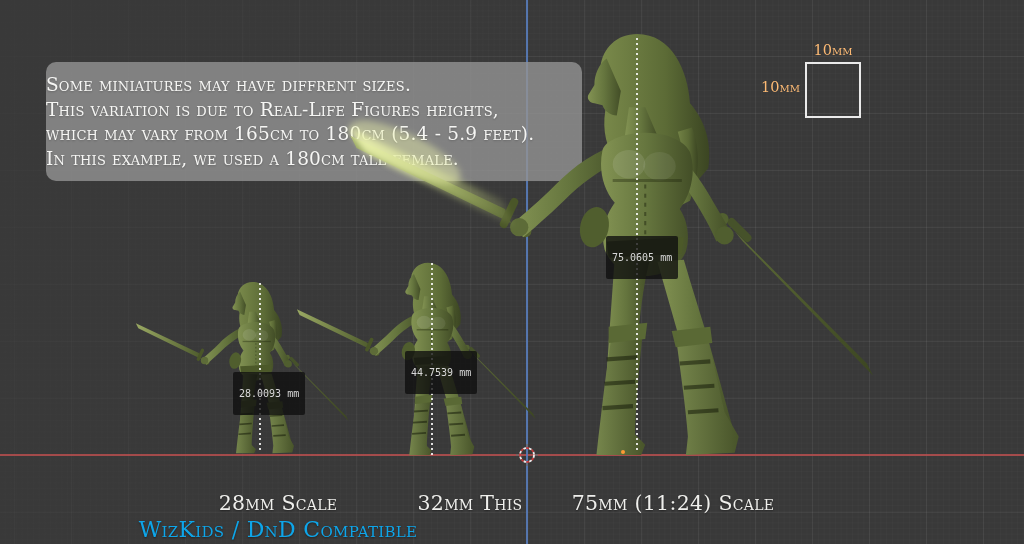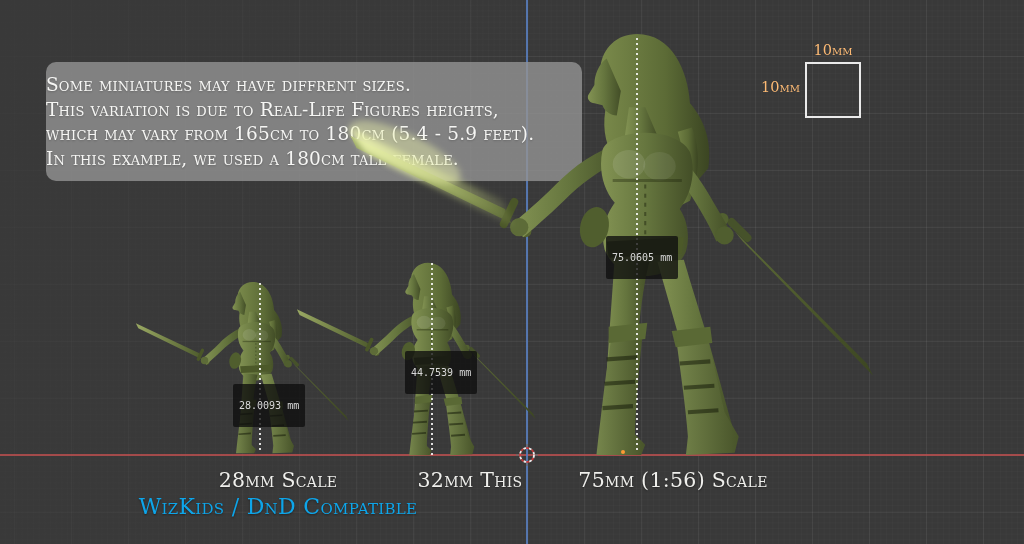--- a/index.html
+++ b/index.html
@@ -36,21 +36,21 @@
   .ref-label.left{left:758px;top:79px;width:42px;text-align:right;}
   
   .fig{position:absolute;overflow:visible;--glow-op:0;}
   .fig.fig75{--glow-op:1;}
   
   .mline{position:absolute;width:2px;
     background-image:repeating-linear-gradient(to bottom, rgba(252,252,252,0.85) 0 2px, rgba(0,0,0,0) 2px 5px);}
   .mlabel{position:absolute;font-family:"DejaVu Sans Mono",monospace;font-size:10px;
     color:#d8d8d8;background:rgba(14,14,14,0.78);padding:16px 6px;border-radius:2px;white-space:nowrap;}
   
-  .scale-group{position:absolute;transform:translateX(-50%);text-align:center;white-space:nowrap;}
+  .scale-group{position:absolute;transform:translateX(-50%);text-align:center;white-space:nowrap;margin-top:23px;}
   .scale-title{font-variant:small-caps;font-size:20.5px;color:#efefec;letter-spacing:0.3px;
     text-shadow:0 1px 2px rgba(0,0,0,0.4);}
   .scale-subtitle{font-variant:small-caps;font-size:22px;color:#0ea5e9;letter-spacing:0.3px;
     margin-top:2px;text-shadow:0 1px 2px rgba(0,0,0,0.4);}
   .credit{position:absolute;right:14px;top:520px;font-variant:small-caps;font-size:13px;
     color:#dddddb;letter-spacing:0.2px;white-space:nowrap;}
   .hidden-defs{position:absolute;width:0;height:0;}
 </style>
 </head>
 <body>
@@ -173,35 +173,35 @@
     <use href="#warrior"></use>
   </svg>
   <svg class="fig fig75" style="left:336px;top:30px" width="651" height="431" viewBox="0 0 320 212">
     <use href="#warrior"></use>
   </svg>
 
   <div class="mline" style="left:259px;top:283px;height:169px"></div>
   <div class="mline" style="left:431px;top:263px;height:192px"></div>
   <div class="mline" style="left:636px;top:38px;height:415px"></div>
 
-  <div class="mlabel" style="left:233px;top:384px">28.0093 mm</div>
+  <div class="mlabel" style="left:233px;top:372px">28.0093 mm</div>
   <div class="mlabel" style="left:405px;top:351px">44.7539 mm</div>
   <div class="mlabel" style="left:606px;top:236px">75.0605 mm</div>
 
   <div class="ref-square"></div>
   <div class="ref-label top">10mm</div>
   <div class="ref-label left">10mm</div>
 
   <div class="scale-group" style="left:278px;top:468px">
     <div class="scale-title">28mm Scale</div>
     <div class="scale-subtitle">WizKids / DnD Compatible</div>
   </div>
   <div class="scale-group" style="left:470px;top:468px">
     <div class="scale-title">32mm This</div>
   </div>
   <div class="scale-group" style="left:673px;top:468px">
-    <div class="scale-title">75mm (1:56) Scale</div>
+    <div class="scale-title">75mm (11:24) Scale</div>
   </div>
 
   <div class="origin-dot"></div>
 
 
 </div>
 
 </body></html>

